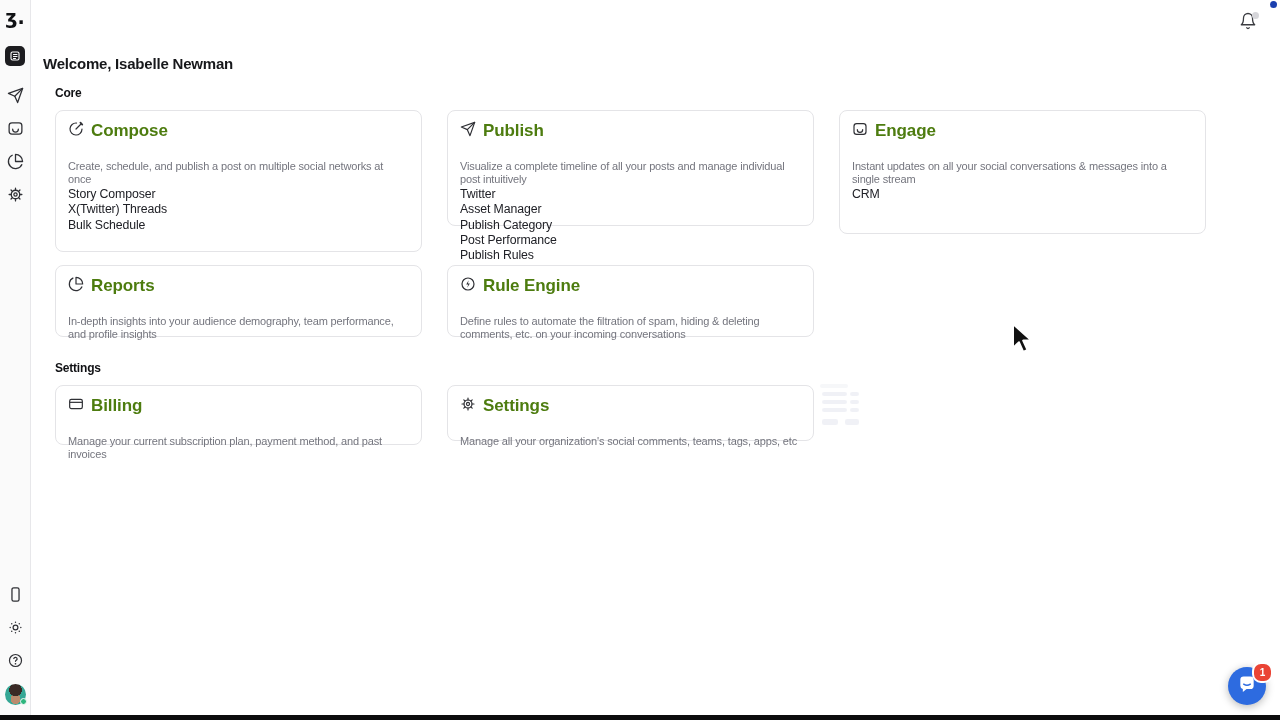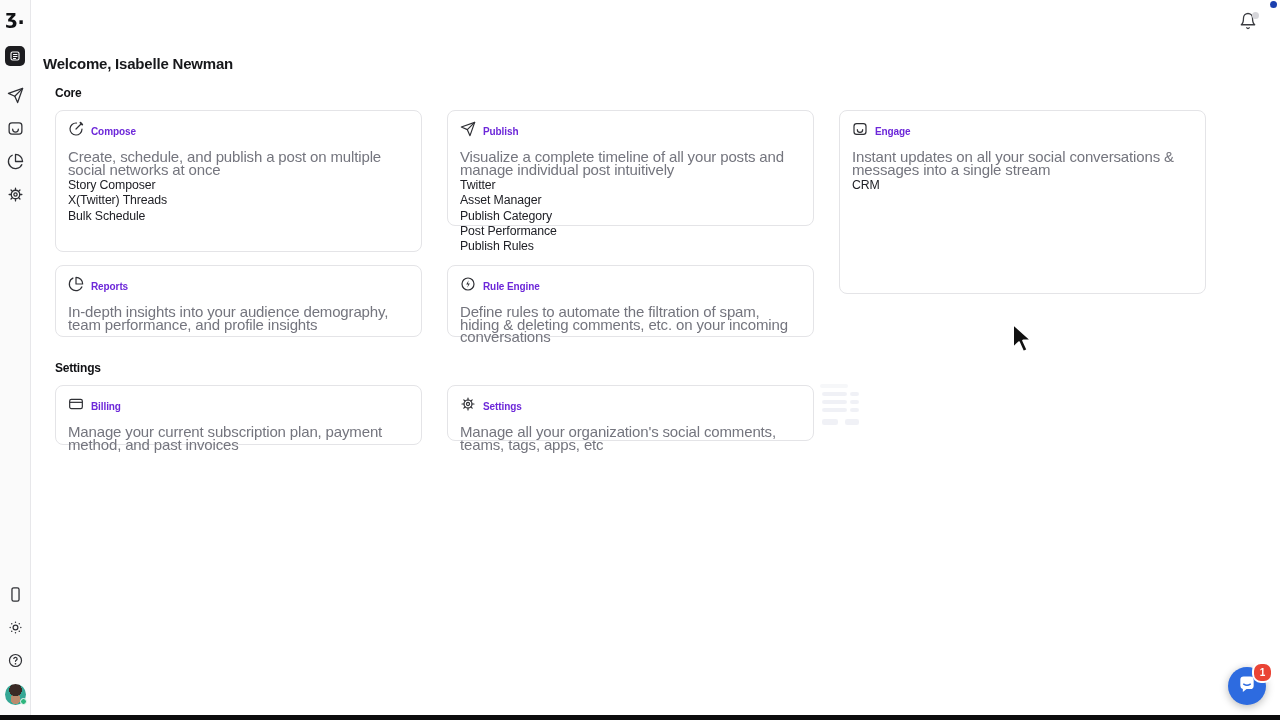--- a/index.html
+++ b/index.html
@@ -35,22 +35,22 @@
   .bell-btn svg{width:18px;height:18px;}
   .bell-dot{position:absolute;right:3px;top:3px;width:7px;height:7px;border-radius:50%;background:#d6d6da;}
   .corner-dot{position:absolute;left:1270px;top:1px;width:7px;height:7px;border-radius:50%;
     background:#1b3faf;z-index:9;}
   
   .sec-h{position:absolute;font-size:12px;font-weight:700;color:#101114;letter-spacing:-0.2px;}
   .card{position:absolute;width:367px;background:#fff;border:1px solid #e4e4e7;border-radius:8px;
     box-sizing:border-box;padding:11px 12px;cursor:pointer;}
   .card-head{display:flex;align-items:center;gap:7px;height:18px;}
   .card-head svg{width:16px;height:16px;color:#2f3035;flex:0 0 auto;}
-  .ctitle{font-size:10px;font-weight:700;color:#6d28d9;letter-spacing:-0.1px;}
-  .cdesc{margin-top:11px;font-size:15px;line-height:12.6px;color:#74757e;letter-spacing:-0.15px;}
+  .ctitle{font-size:17px;font-weight:700;color:#4d7c0f;letter-spacing:-0.1px;}
+  .cdesc{margin-top:20px;font-size:11px;line-height:12.6px;color:#74757e;letter-spacing:-0.15px;}
   .clinks{margin-top:2px;}
   .clink{font-size:12.3px;line-height:15.3px;color:#202127;letter-spacing:-0.1px;}
   
   .ghost{position:absolute;background:#edeff4;border-radius:2px;opacity:.85;}
   .bottombar{position:absolute;left:0;bottom:0;width:1280px;height:5px;background:#0c0c0d;z-index:8;}
   
   .chat-btn{position:absolute;left:1228px;top:667px;width:38px;height:38px;border-radius:50%;
     background:#2d6be0;display:flex;align-items:center;justify-content:center;cursor:pointer;
     box-shadow:0 2px 8px rgba(0,0,0,.28);z-index:9;}
   .chat-badge{position:absolute;left:1252px;top:662px;min-width:17px;height:17px;border-radius:9px;
@@ -193,21 +193,21 @@
   <div class="cdesc">Visualize a complete timeline of all your posts and manage individual post intuitively</div>
   <div class="clinks">
     <div class="clink">Twitter</div>
     <div class="clink">Asset Manager</div>
     <div class="clink">Publish Category</div>
     <div class="clink">Post Performance</div>
     <div class="clink">Publish Rules</div>
   </div>
 </div>
 
-<div class="card" style="left:839px;top:110px;height:184px;">
+<div class="card" style="left:839px;top:110px;height:124px;">
   <div class="card-head">
     <span>
       <svg viewBox="0 0 24 24" fill="none" stroke="currentColor" stroke-width="1.8" stroke-linecap="round">
         <rect x="3" y="4" width="18" height="16" rx="4"></rect>
         <path d="M8 13a4 4 0 0 0 8 0"></path>
       </svg>
     </span>
     <span class="ctitle">Engage</span>
   </div>
   <div class="cdesc">Instant updates on all your social conversations &amp; messages into a single stream</div>

